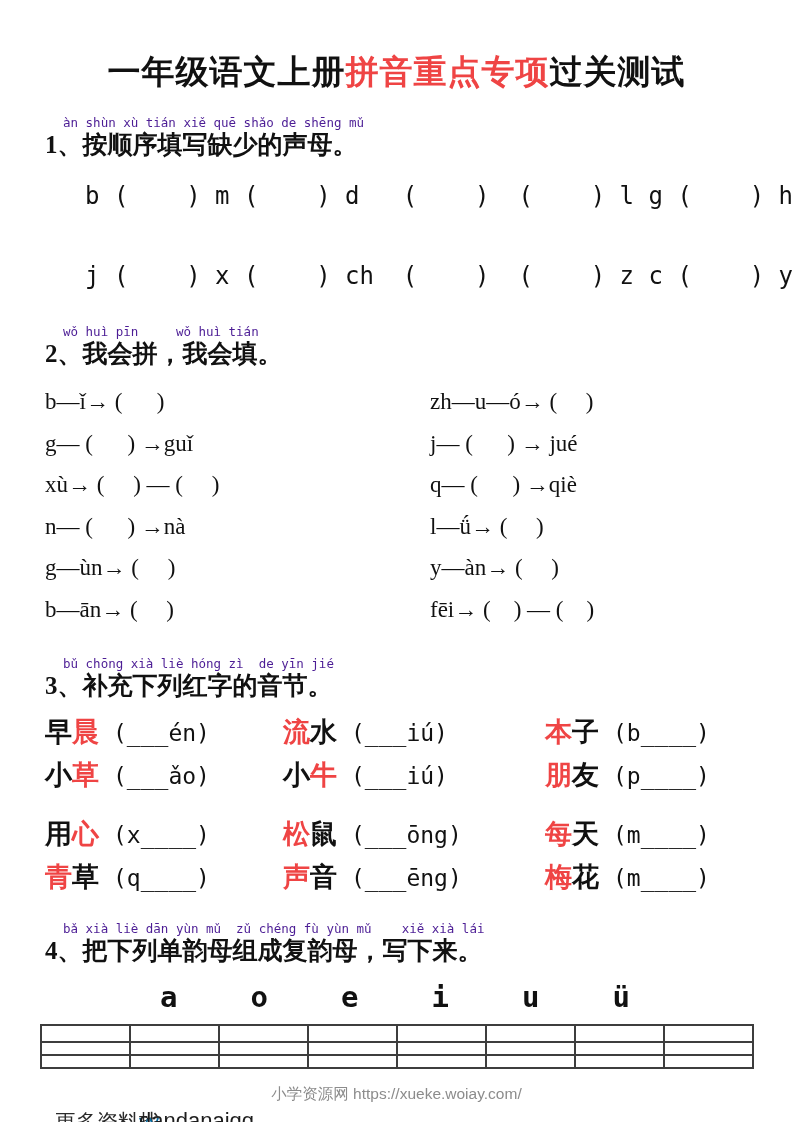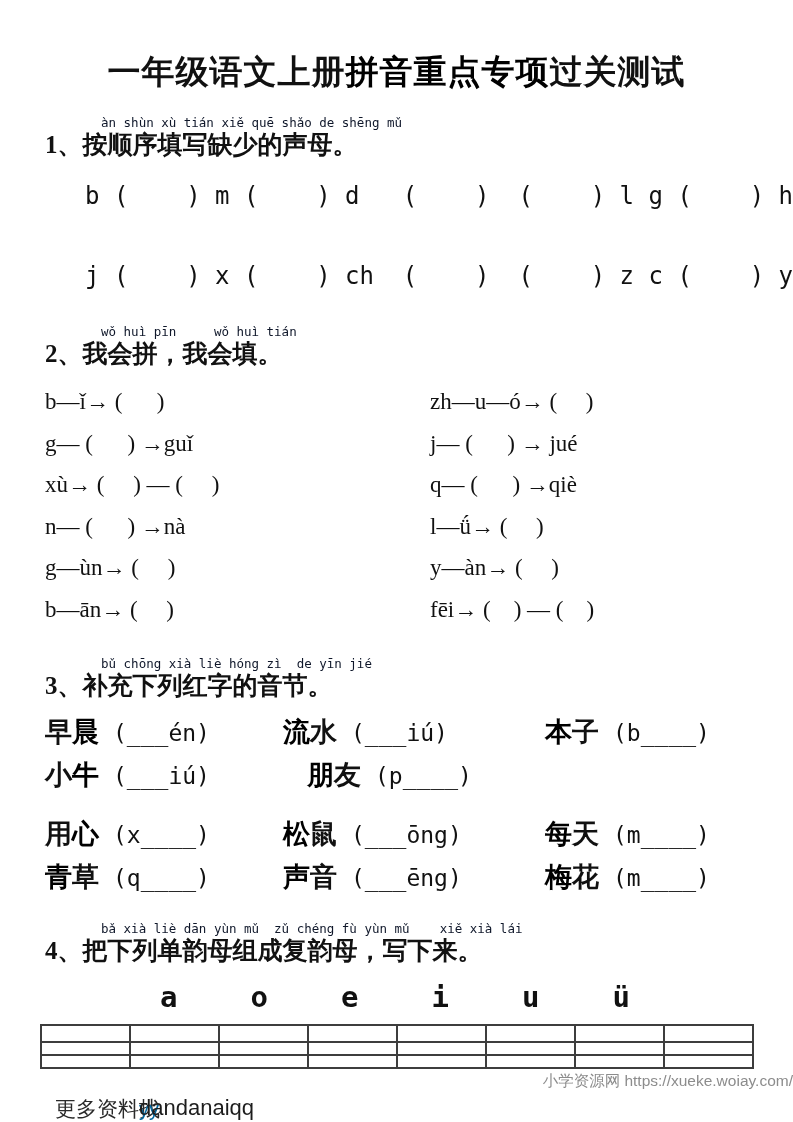--- a/index.html
+++ b/index.html
@@ -1,25 +1,25 @@
 <!DOCTYPE html>
 <html><head>
 <meta charset="utf-8">
 <style>
   * { margin:0; padding:0; box-sizing:border-box; }
   html,body { width:793px; height:1122px; background:#ffffff; overflow:hidden;
     font-family:"Liberation Sans", sans-serif; color:#111; }
-  .red { color:#000000; }
+  .red { color:#ef4444; }
   .page { width:793px; height:1122px; position:relative; }
 
   .title { text-align:center; padding-top:50px; font-size:33px; font-weight:900;
     font-family:"Liberation Serif", serif; letter-spacing:1px; }
 
   .pinyin { font-family:"DejaVu Sans Mono", monospace; font-size:12.5px;
-    white-space:pre; margin-left:101px; color:#0f172a; }
+    white-space:pre; margin-left:63px; color:#4c1d95; }
   .heading-line { font-size:25px; font-weight:bold; margin-left:45px;
     line-height:1.2; font-family:"Liberation Serif", serif; }
 
   .s1-pinyin { margin-top:20px; }
   .s1-row { font-family:"DejaVu Sans Mono", monospace; font-size:24px;
     white-space:pre; margin-left:45px;text-align:right; }
   .s1-row.first { margin-top:22px; }
   .s1-row.second { margin-top:52px; }
 
   .s2-pinyin { margin-top:34px; }
@@ -40,21 +40,21 @@
   .s4-pinyin { margin-top:22px; }
   .vowel-row { display:flex; justify-content:space-between; width:470px;
     margin:14px 0 0 160px; font-family:"DejaVu Sans Mono", monospace;
     font-size:29px; font-weight:bold; }
 
   .blank-table { margin:10px 0 0 40px; border-collapse:collapse; width:714px; }
   .blank-table td { border:2px solid #3d3d3d; padding:0; }
   .blank-table tr.r1 td { height:17px; }
   .blank-table tr.r2 td, .blank-table tr.r3 td { height:13px; }
 
-  .site-line { text-align:right; color:#8c8c8c; font-size:15.5px; margin-top:2px; }
+  .site-line { text-align:center; color:#8c8c8c; font-size:15.5px; margin-top:15px; }
   .footer-left { position:relative; margin:3px 0 0 55px; height:32px; font-size:21px; color:#2a2a2a; }
   .footer-left .wm { position:absolute; left:84px; top:0; font-size:22px; color:#1d1d1d; }
   .footer-left .wm2 { position:absolute; left:84px; top:3px; font-size:20px; color:#0369a1; }
 </style>
 </head>
 <body>
 
 <div class="page">
 
   <h1 class="title"><span>一年级语文上册</span><span class="red">拼音重点专项</span><span>过关测试</span></h1>
@@ -97,20 +97,24 @@
         <div class="s3-cell c2">
             <span class="s3-cn"><span></span><span class="red">流</span><span>水</span></span>
             <span class="s3-ans">(___iú)</span>
           </div>
         <div class="s3-cell c3">
             <span class="s3-cn"><span></span><span class="red">本</span><span>子</span></span>
             <span class="s3-ans">(b____)</span>
           </div>
       </div>
       <div class="s3-row">
+        <div class="s3-cell c1">
+            <span class="s3-cn"><span>小</span><span class="red">草</span><span></span></span>
+            <span class="s3-ans">(___ǎo)</span>
+          </div>
         <div class="s3-cell c2">
             <span class="s3-cn"><span>小</span><span class="red">牛</span><span></span></span>
             <span class="s3-ans">(___iú)</span>
           </div>
         <div class="s3-cell c3">
             <span class="s3-cn"><span></span><span class="red">朋</span><span>友</span></span>
             <span class="s3-ans">(p____)</span>
           </div>
       </div>
       <div class="s3-row gap">

